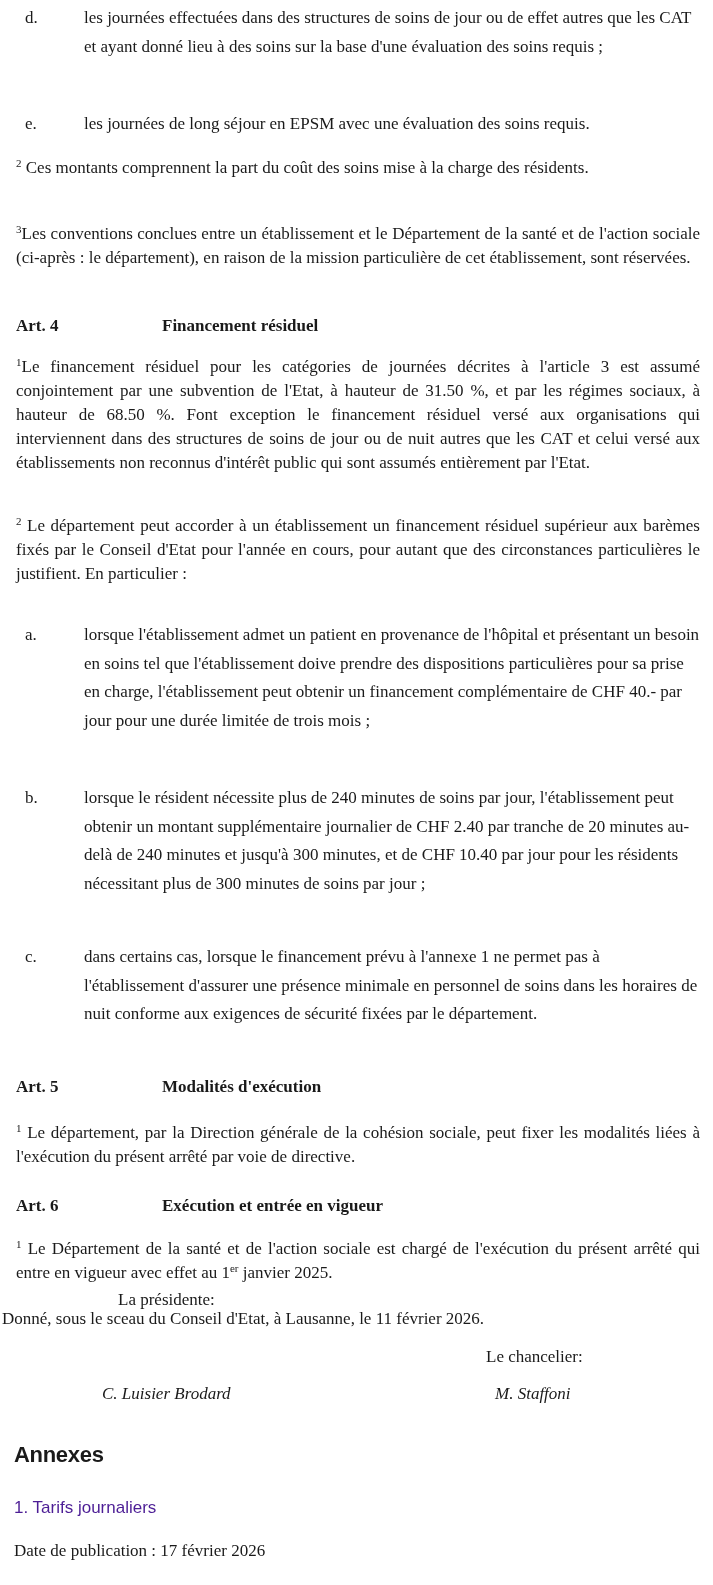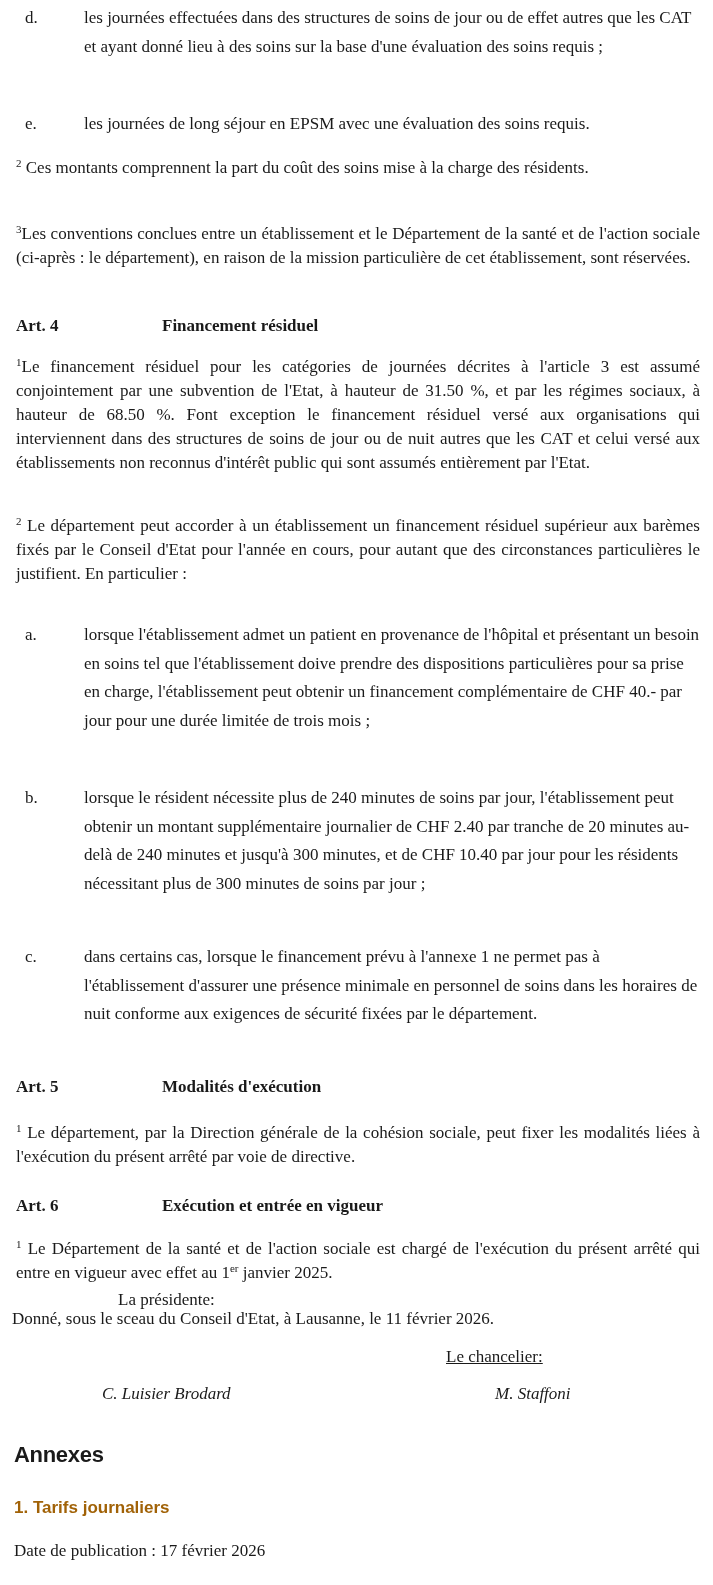--- a/index.html
+++ b/index.html
@@ -64,24 +64,23 @@
       line-height: 28px;
       letter-spacing: -0.3px;
     }
     .annex-link {
       position: absolute;
       left: 14px;
       top: 1496px;
       font-family: "Liberation Sans", sans-serif;
       font-size: 17px;
       line-height: 24px;
-      color: #a16207;
+      color: #4c1d95;
       text-decoration: none;
       cursor: pointer;
-      font-weight: bold;
     }
     .pubdate {
       position: absolute;
       left: 14px;
       top: 1539px;
       line-height: 24px;
       white-space: nowrap;
     }
   </style>
 </head>
@@ -126,23 +125,23 @@
     <span class="title">Modalités d'exécution</span>
   </div>
   <p class="para" style="top:1121px;"><sup>1</sup><span> Le département, par la Direction générale de la cohésion sociale, peut fixer les modalités liées à l'exécution du présent arrêté par voie de directive.</span></p>
 
   <div class="art" style="top:1194px;">
     <span class="num">Art. 6</span>
     <span class="title">Exécution et entrée en vigueur</span>
   </div>
   <p class="para" style="top:1237px;"><sup>1</sup><span> Le Département de la santé et de l'action sociale est chargé de l'exécution du présent arrêté qui entre en vigueur avec effet au 1</span><sup>er</sup><span> janvier 2025.</span></p>
 
-  <div class="sig" style="left:12px; top:1307px;">Donné, sous le sceau du Conseil d'Etat, à Lausanne, le  11 février 2026.</div>
+  <div class="sig" style="left:2px; top:1307px;">Donné, sous le sceau du Conseil d'Etat, à Lausanne, le  11 février 2026.</div>
   <div class="sig" style="left:118px; top:1288px;">La présidente:</div>
   <div class="sig italic" style="left:102px; top:1382px;">C. Luisier Brodard</div>
-  <div class="sig" style="left:446px; top:1345px;text-decoration:underline;">Le chancelier:</div>
+  <div class="sig" style="left:486px; top:1345px;">Le chancelier:</div>
   <div class="sig italic" style="left:495px; top:1382px;">M. Staffoni</div>
 
   <div class="annexes-title">Annexes</div>
   <a class="annex-link">1. Tarifs journaliers</a>
 
   <div class="pubdate">Date de publication : 17 février 2026</div>
 </div>
 
 </body></html>

